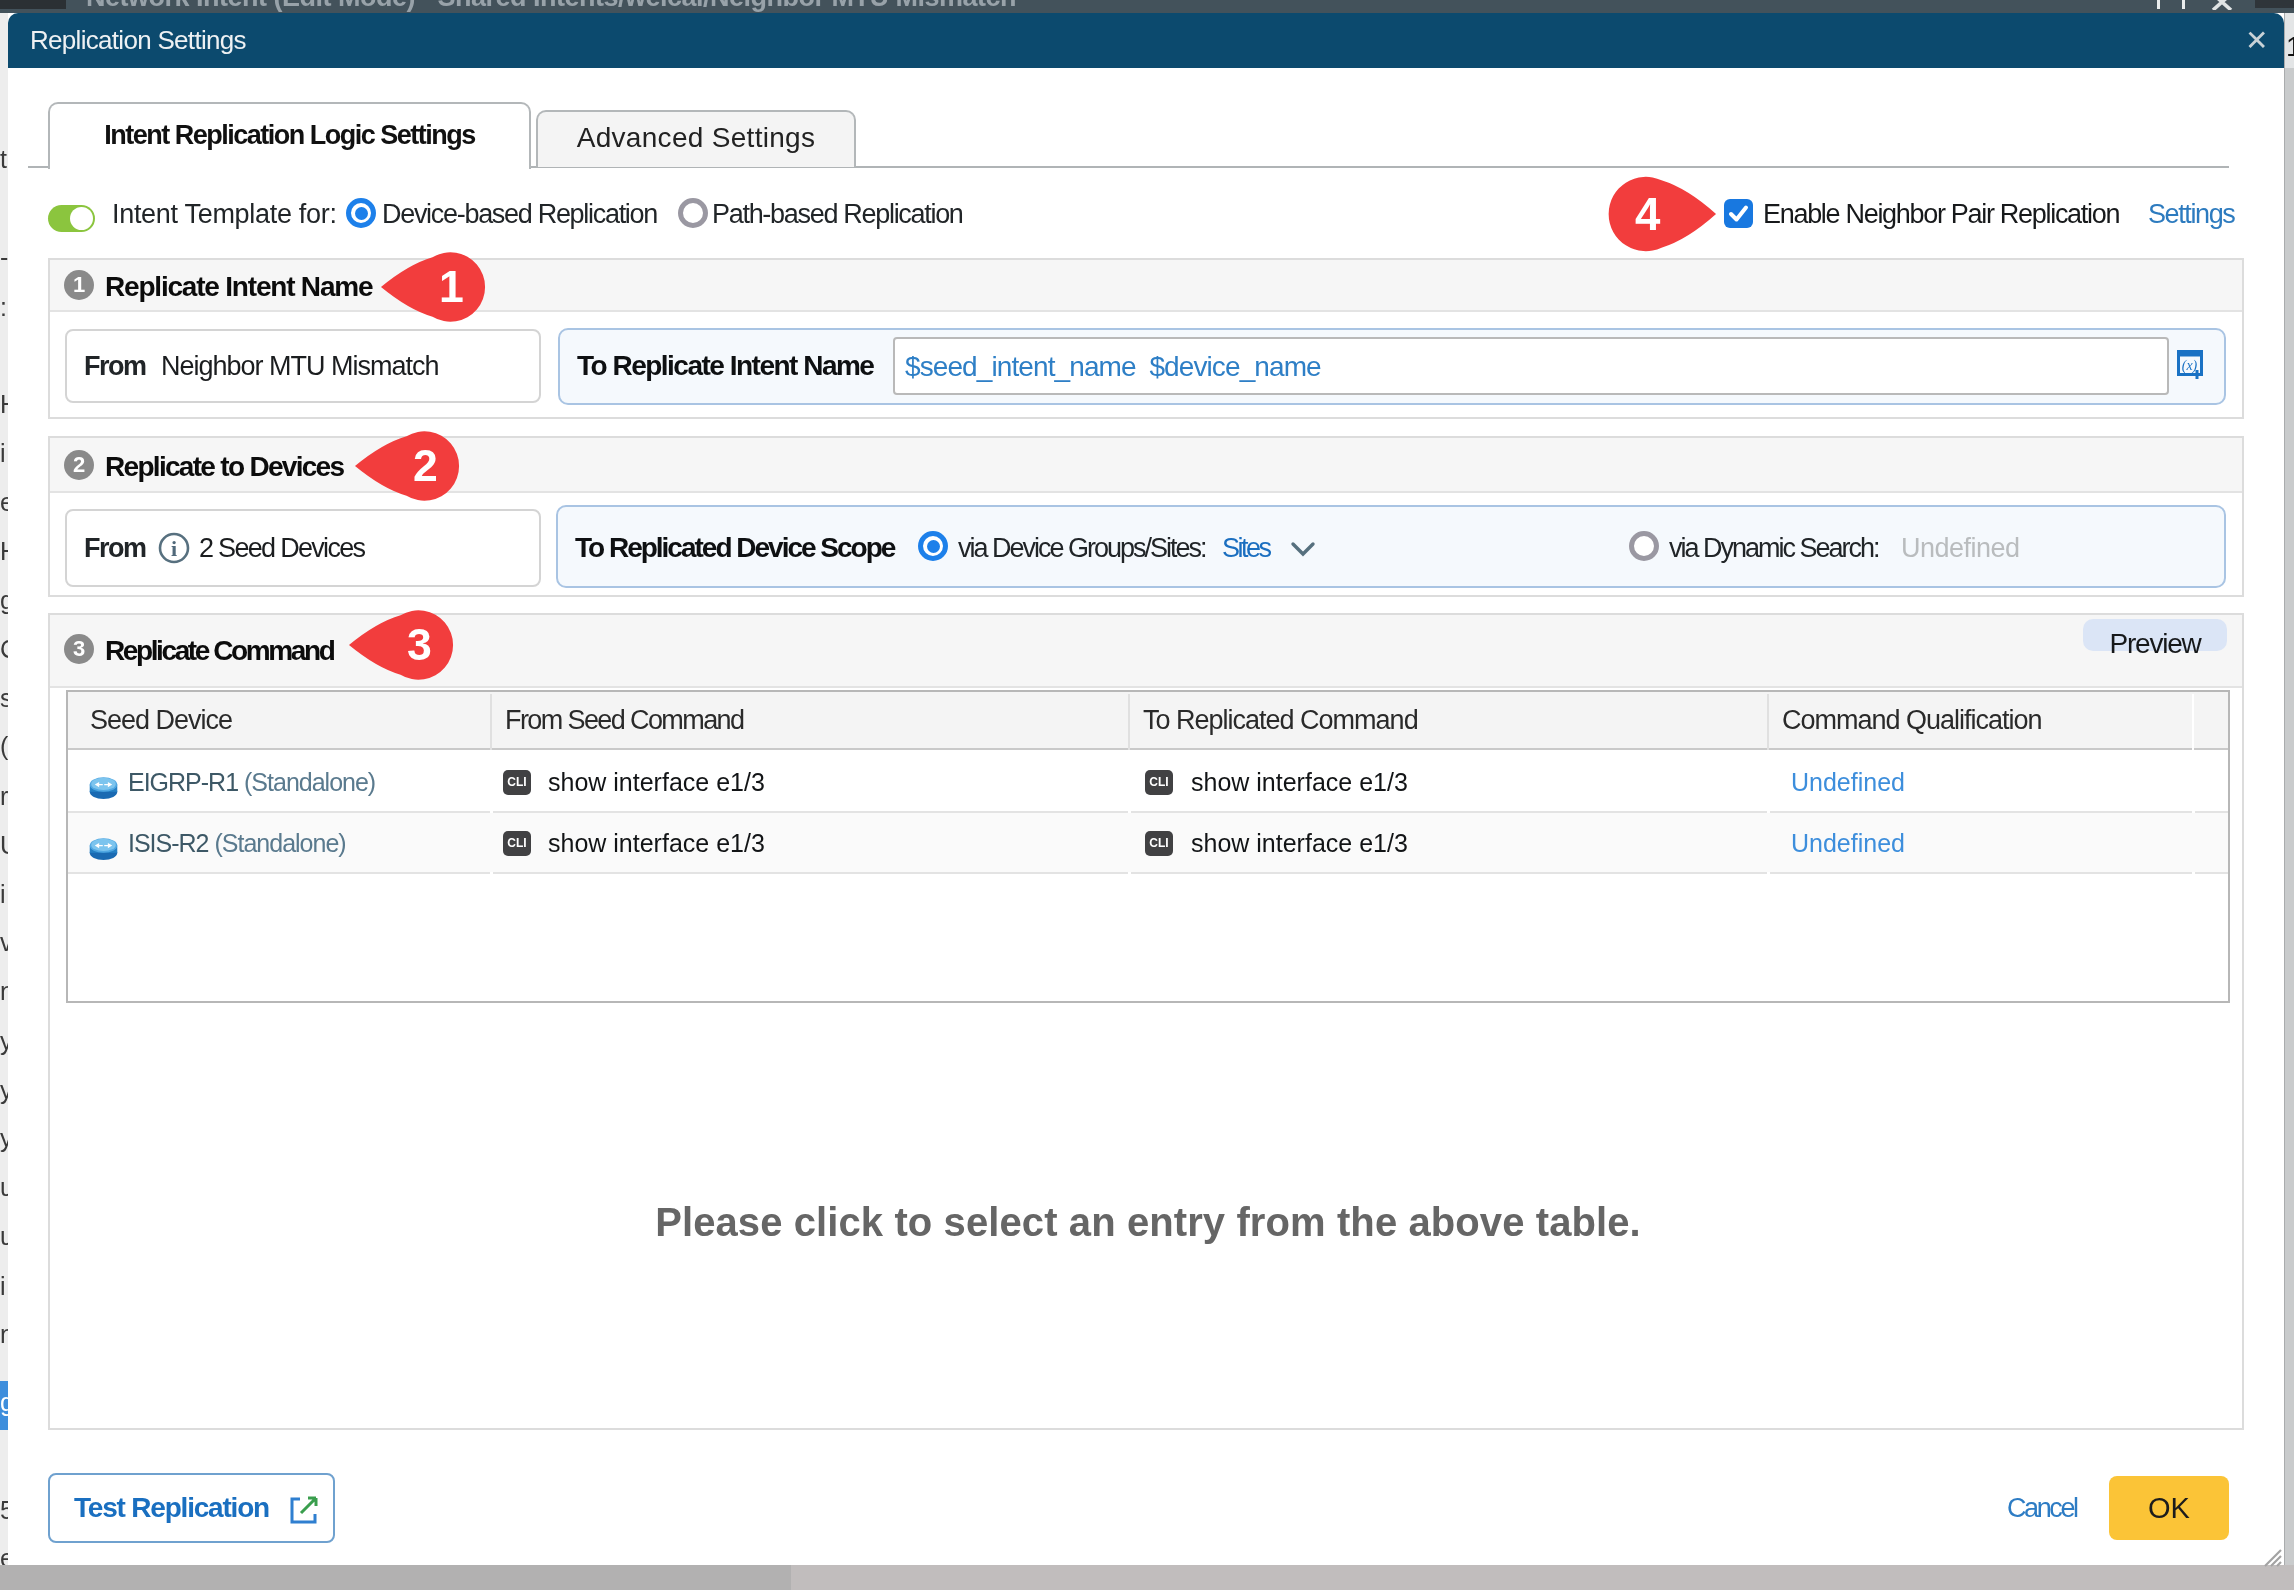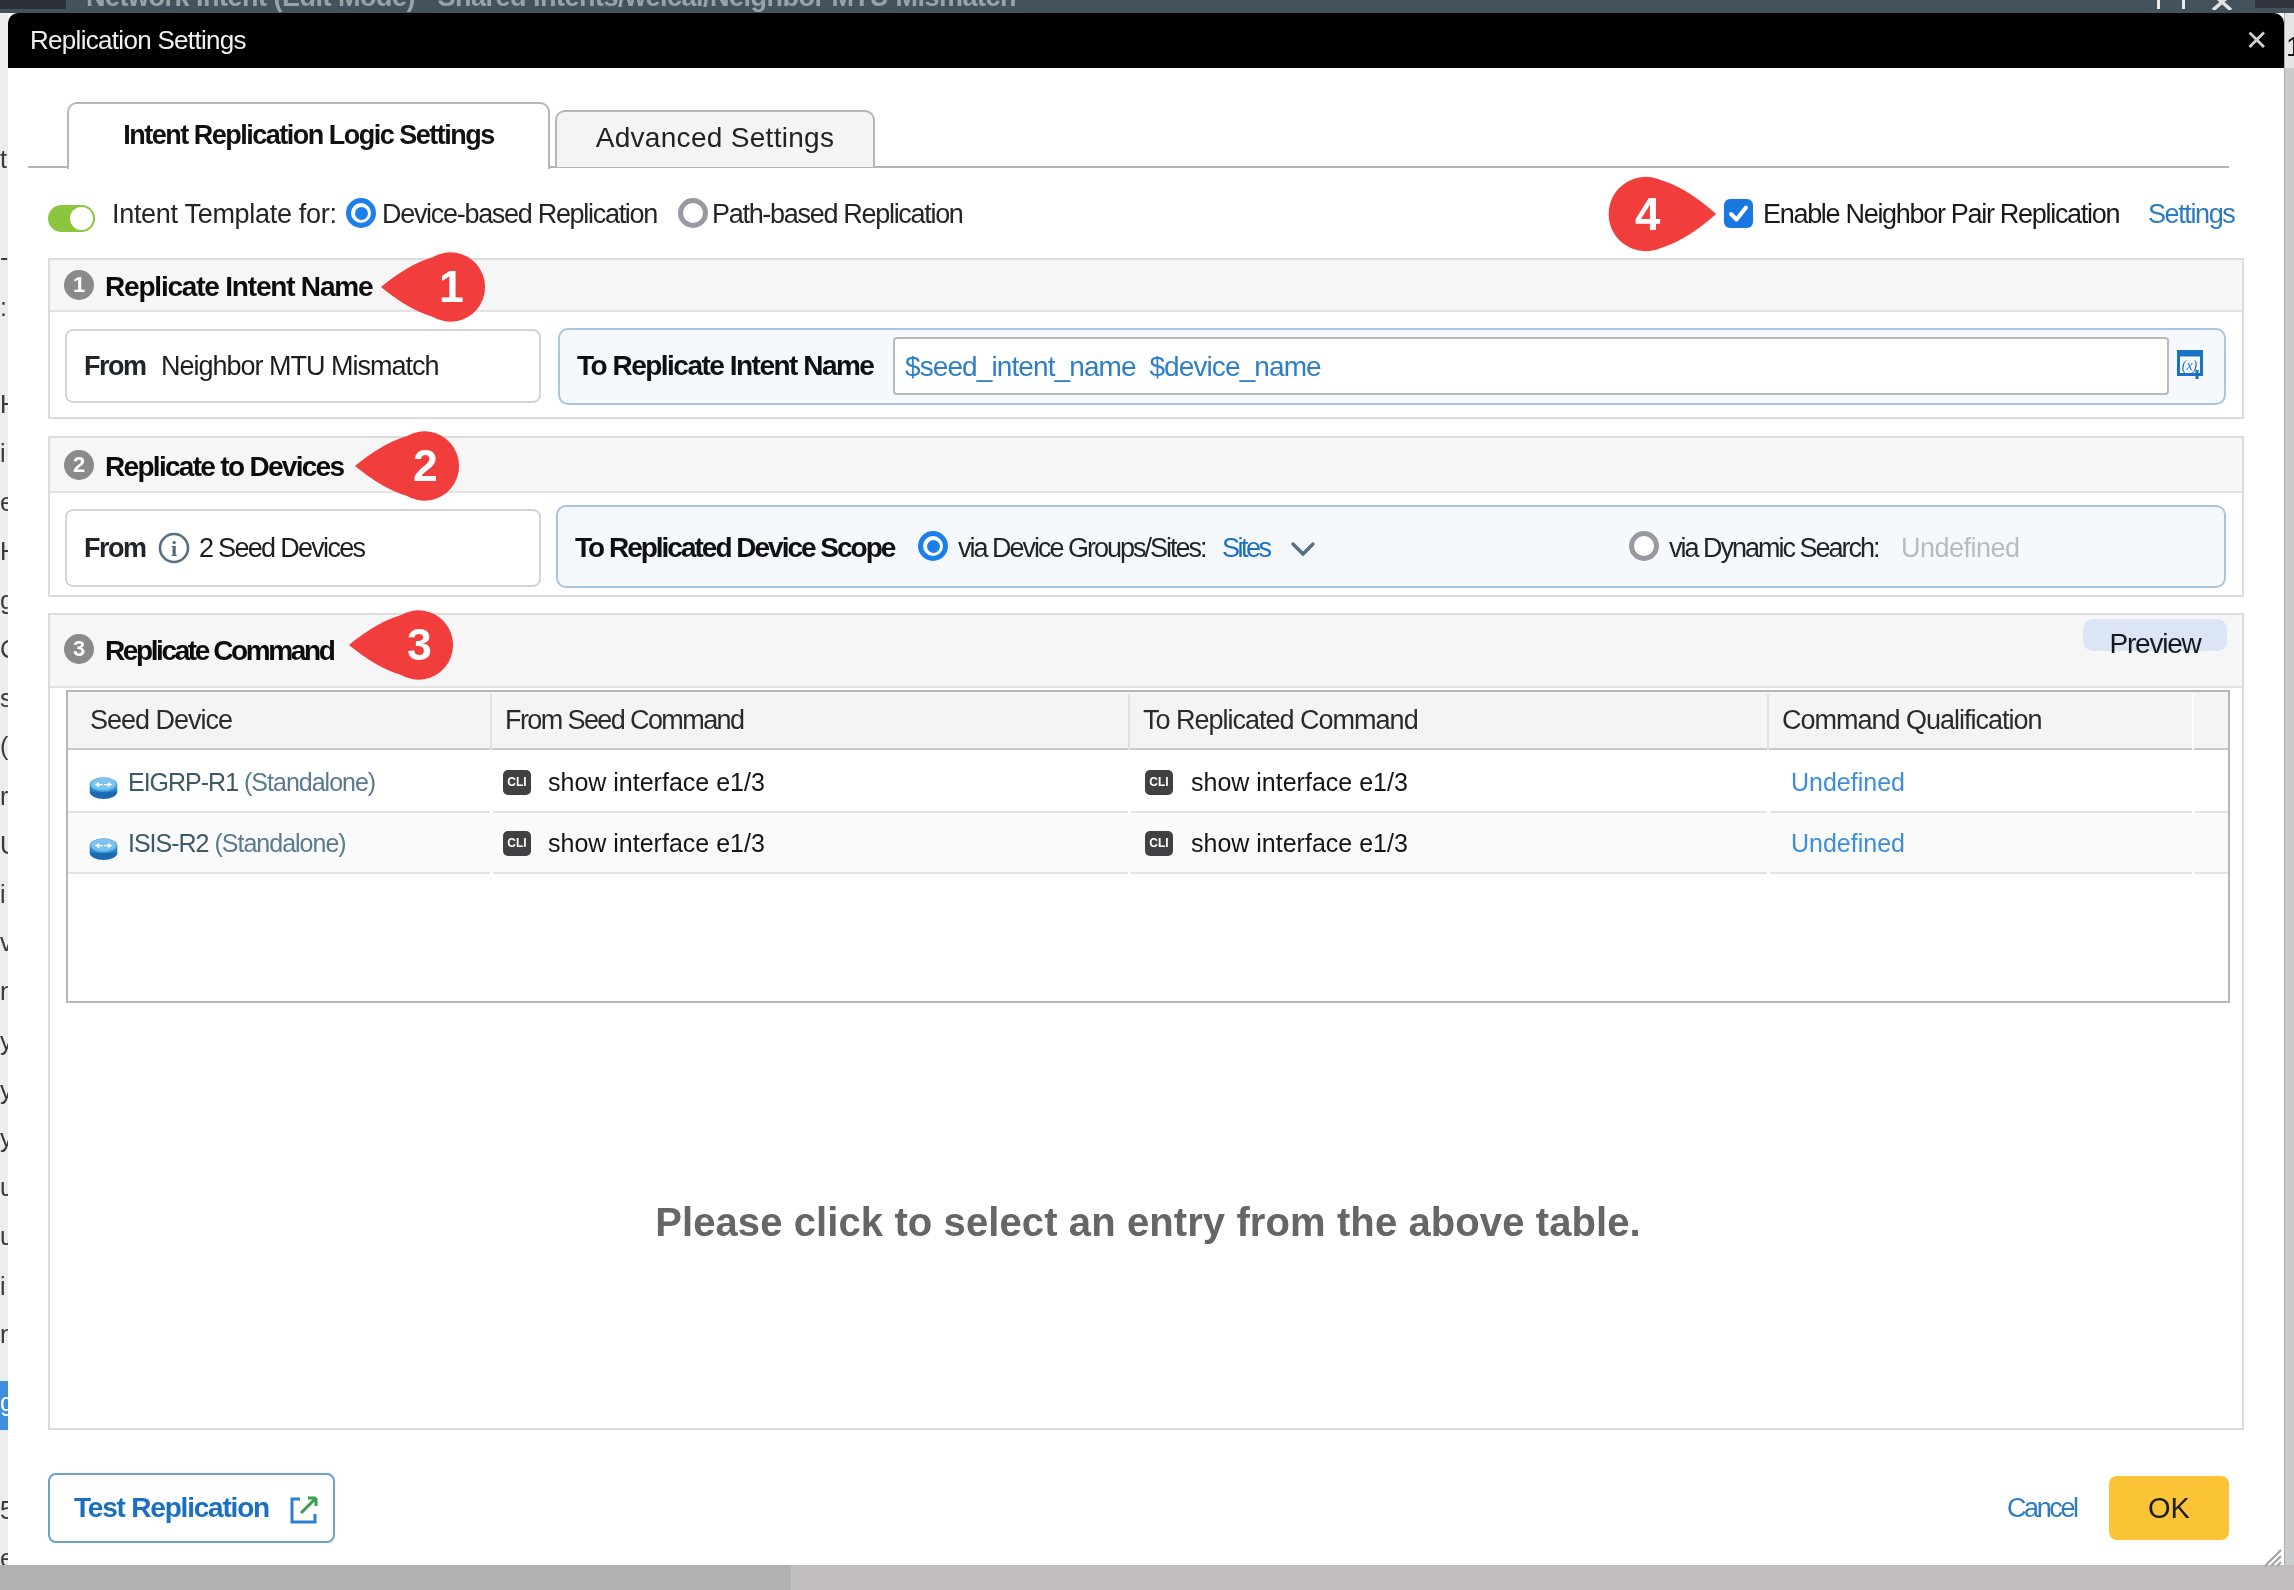--- a/index.html
+++ b/index.html
@@ -16,27 +16,27 @@
 #leftstrip { left:0; top:13px; width:8px; height:1552px; background:#ededed; overflow:hidden; }
 #leftstrip span { position:absolute; left:0; font-size:25px; color:#3a3a3a; font-weight:400; }
 #botstrip1 { left:0; top:1565px; width:791px; height:25px; background:#b2b1b1; }
 #botstrip2 { left:791px; top:1565px; width:1503px; height:25px; background:#c1bdbd; }
 #rightstrip { left:2284px; top:13px; width:11px; height:1552px; background:#c9cbcc; border-left:1px solid #aaacad; }
 #rightstrip .topw { position:absolute; left:0; top:0; width:11px; height:55px; background:#e3e5e6; }
 #rightstrip .one { position:absolute; left:1px; top:18px; font-size:28px; color:#111; }
 
 
 #dialog { left:8px; top:13px; width:2276px; height:1552px; background:#fff; border-radius:10px 10px 0 0; }
-#dlghead { left:8px; top:13px; width:2276px; height:55px; background:#000000; border-radius:10px 10px 0 0; }
+#dlghead { left:8px; top:13px; width:2276px; height:55px; background:#0c4a6e; border-radius:10px 10px 0 0; }
 #dlghead .t { position:absolute; left:22px; top:0; line-height:55px; font-size:26px; color:#eef1f3; letter-spacing:-0.7px; }
 #dlghead .x { position:absolute; left:2237px; top:11px; font-size:28px; color:#c9d2d7; }
 
 
 #tabline { left:28px; top:166px; width:2201px; height:2px; background:#b0b4b6; }
-.tab { border:2px solid #b3b7b9; border-bottom:none; border-radius:10px 10px 0 0; text-align:center;margin-left:19px; }
+.tab { border:2px solid #b3b7b9; border-bottom:none; border-radius:10px 10px 0 0; text-align:center; }
 #tab1 { left:48px; top:102px; width:483px; height:67px; background:#fff; z-index:2; }
 #tab1 .txt { line-height:62px; font-size:27px; font-weight:700; color:#111; letter-spacing:-1.5px; }
 #tab2 { left:536px; top:110px; width:320px; height:57px; background:#f4f4f4; }
 #tab2 .txt { line-height:52px; font-size:28px; color:#222; letter-spacing:+0.3px; }
 
 
 #toggle { left:48px; top:205px; width:47px; height:27px; border-radius:14px; background:#8bc53e; }
 #toggle .knob { position:absolute; left:22px; top:2px; width:23px; height:23px; border-radius:50%; background:#fff; }
 .lbl { font-size:27px; color:#212528; letter-spacing:-1.2px; white-space:nowrap; line-height:30px; }
 .radio-on { width:30px; height:30px; border-radius:50%; border:5px solid #1d80ea; background:#fff; }

